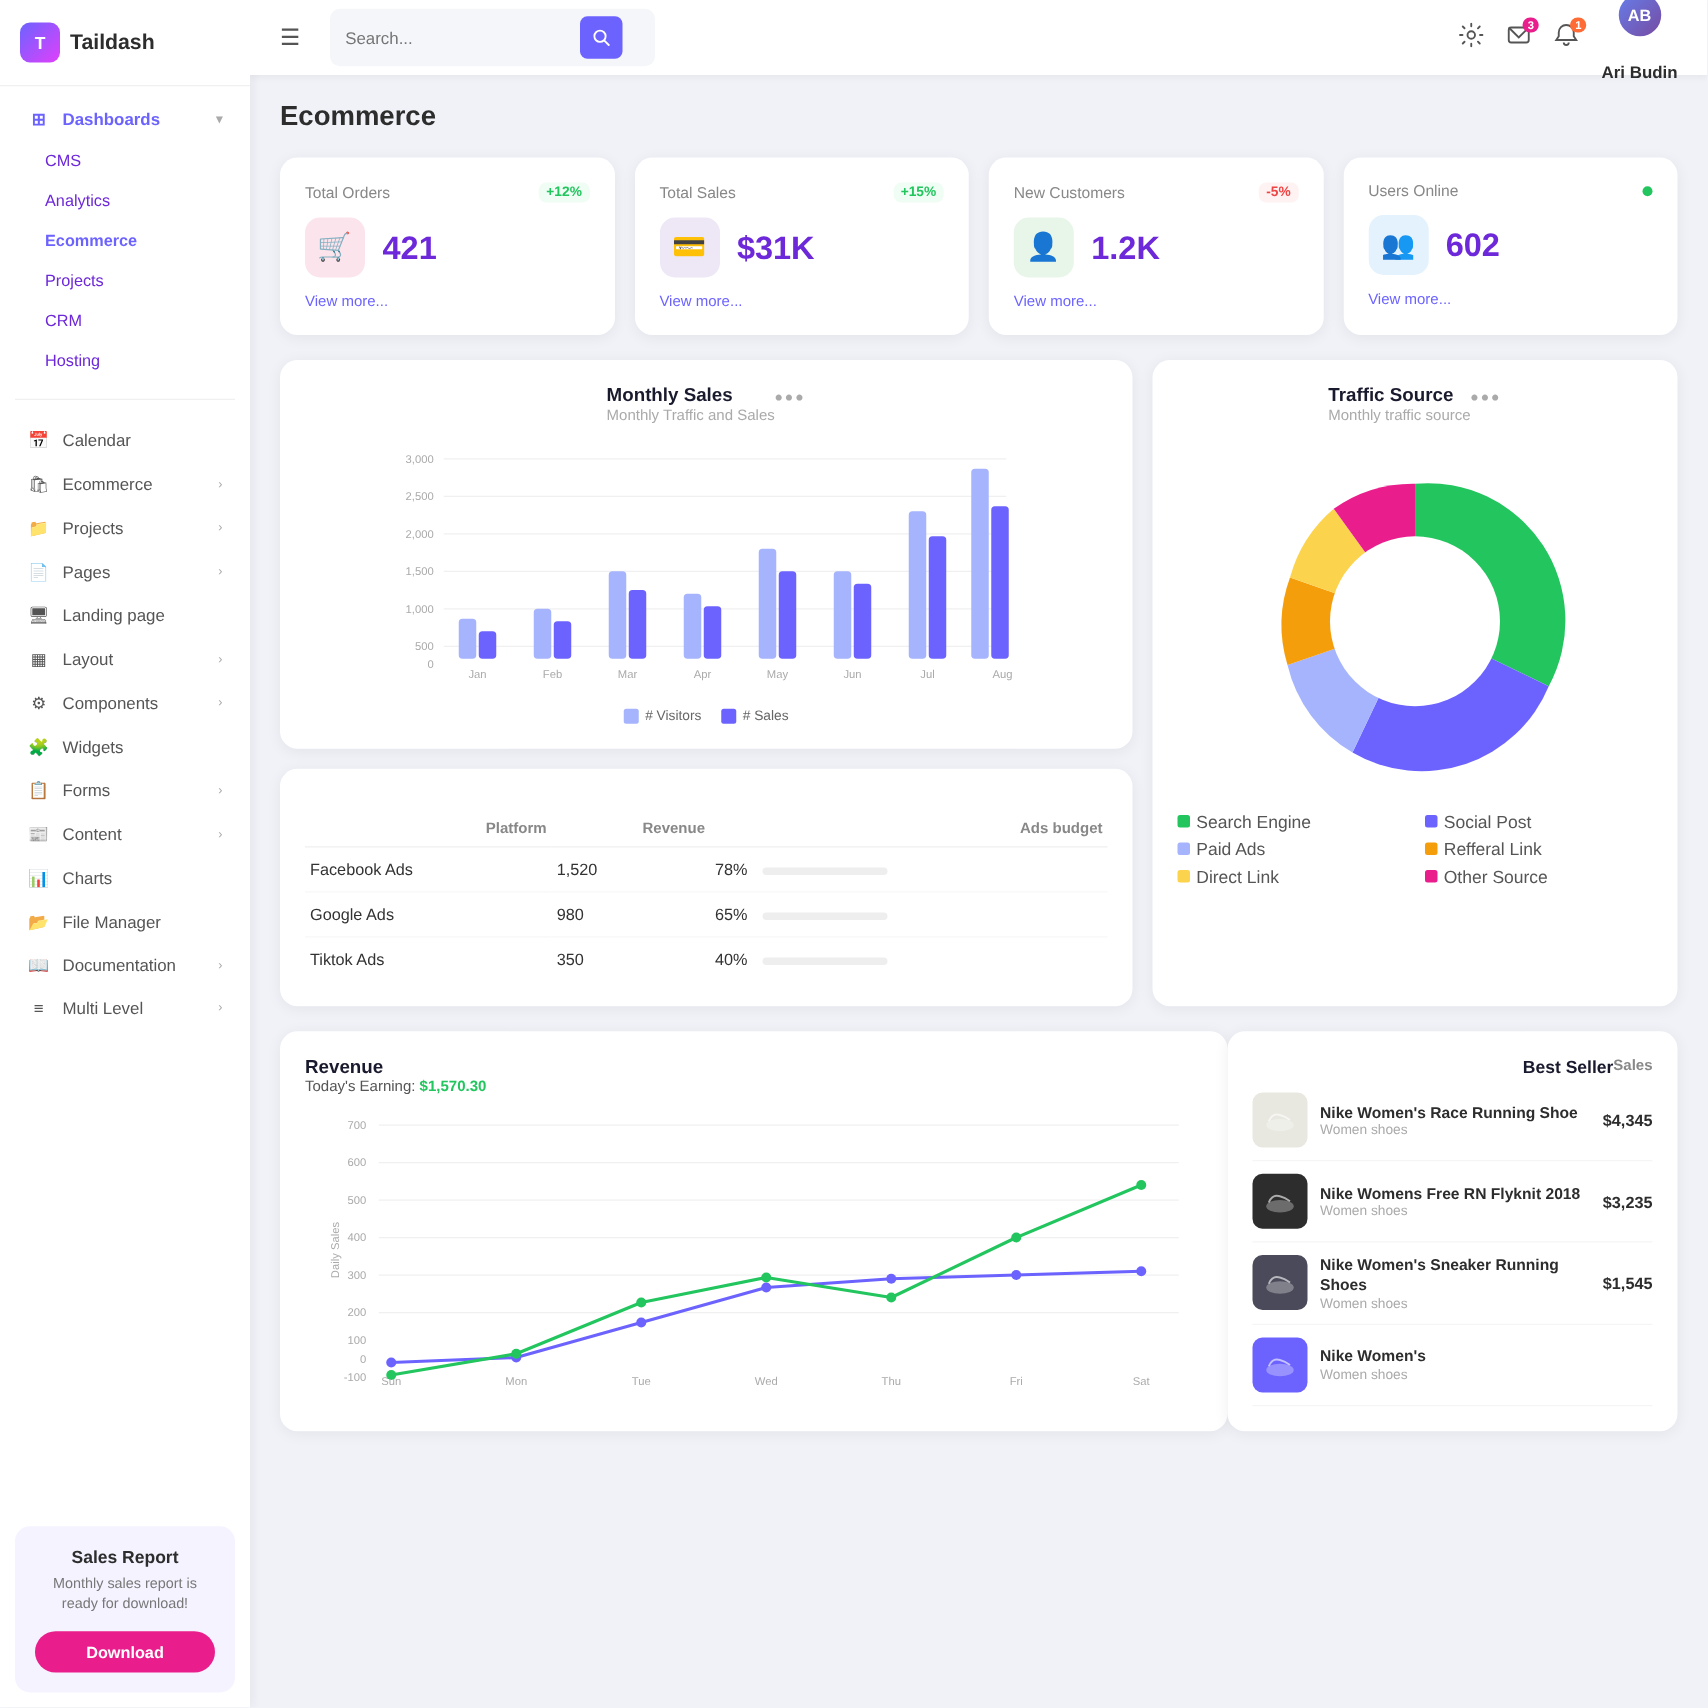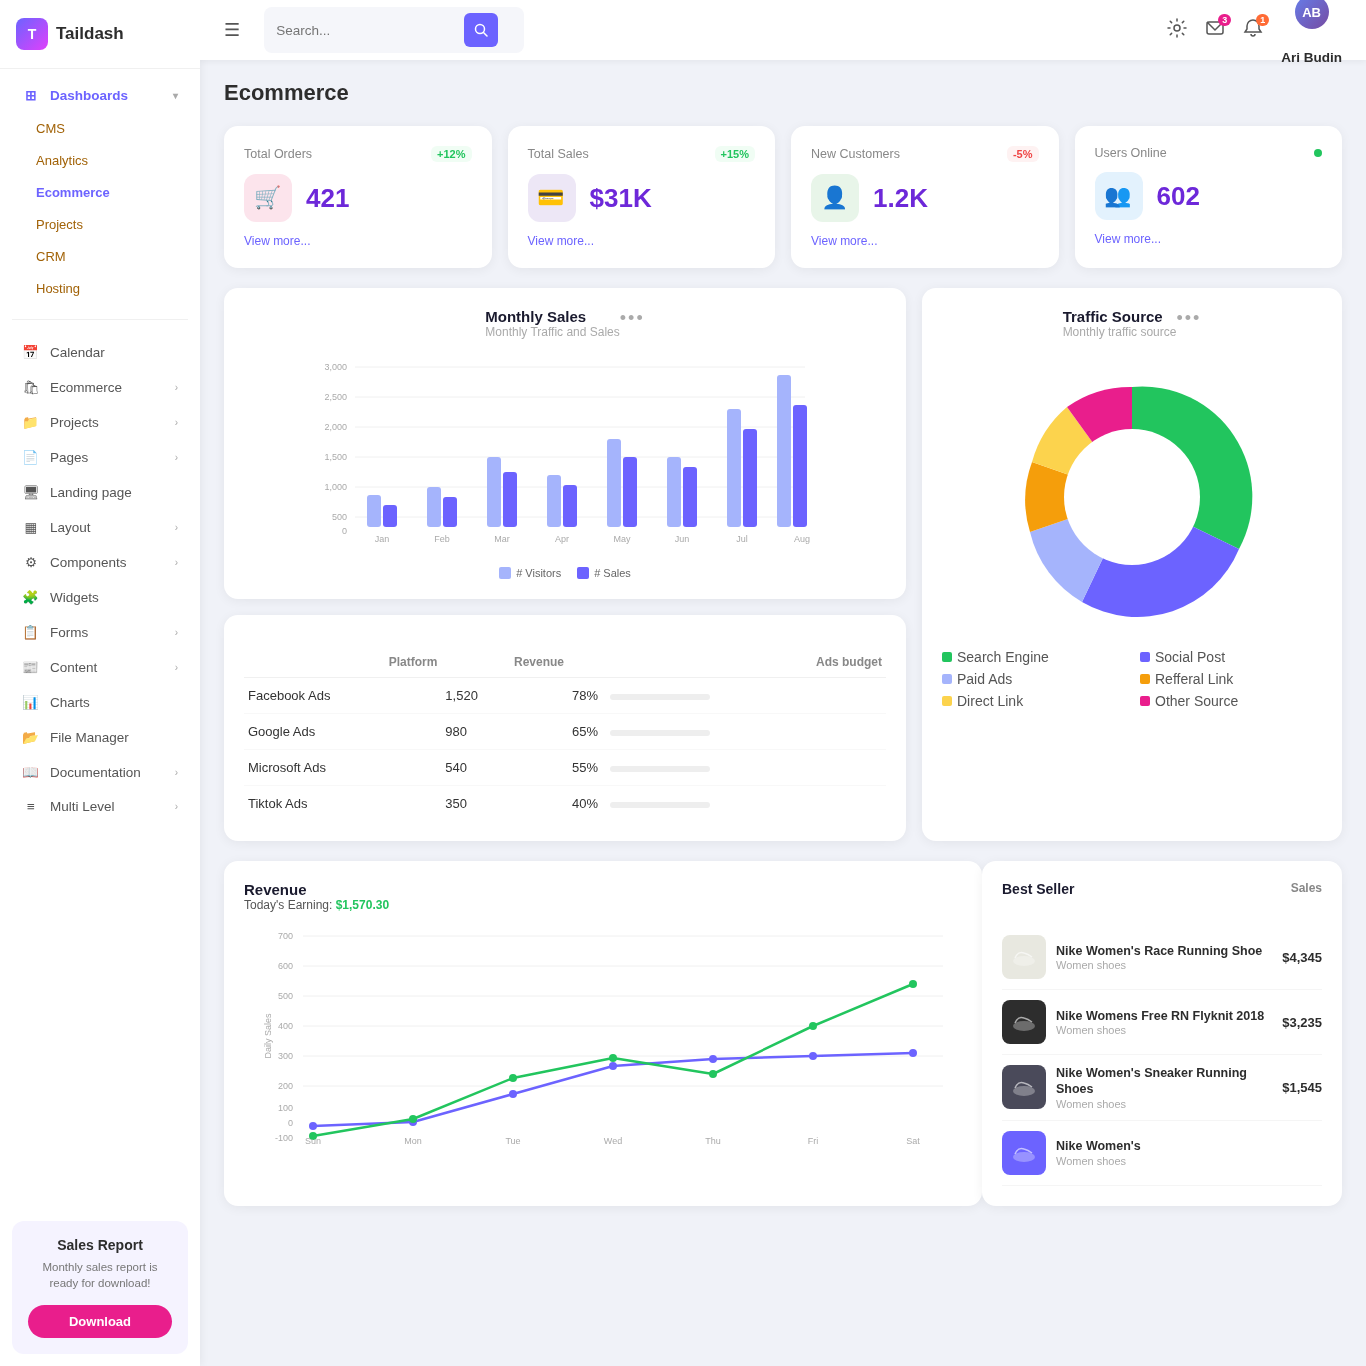--- a/index.html
+++ b/index.html
@@ -8,21 +8,21 @@
     
     .sidebar { width: 200px; background: #fff; height: 100%; display: flex; flex-direction: column; padding: 0; flex-shrink: 0; box-shadow: 2px 0 8px rgba(0,0,0,0.05); overflow-y: auto; }
     .sidebar-logo { display: flex; align-items: center; gap: 8px; padding: 18px 16px; border-bottom: 1px solid #f0f0f0; }
     .logo-icon { width: 32px; height: 32px; background: linear-gradient(135deg, #6c63ff, #e040fb); border-radius: 8px; display: flex; align-items: center; justify-content: center; color: #fff; font-size: 14px; font-weight: bold; }
     .logo-text { font-size: 17px; font-weight: 700; color: #2d2d2d; }
     .sidebar-section { padding: 8px 0; }
     .sidebar-item { display: flex; align-items: center; gap: 10px; padding: 9px 16px; cursor: pointer; color: #555; font-size: 13.5px; border-radius: 6px; margin: 1px 6px; transition: background 0.15s; }
     .sidebar-item.active { color: #6c63ff; font-weight: 600; }
     .sidebar-item .icon { width: 18px; display: flex; align-items: center; justify-content: center; color: inherit; }
     .sidebar-item .chevron { margin-left: auto; font-size: 10px; color: #aaa; }
-    .sidebar-item-sub { padding-left: 30px; font-size: 13px; color: #a16207; display: flex; align-items: center; padding-top: 8px; padding-bottom: 8px; cursor: pointer; margin: 1px 6px; border-radius: 6px; }
+    .sidebar-item-sub { padding-left: 30px; font-size: 13px; color: #6d28d9; display: flex; align-items: center; padding-top: 8px; padding-bottom: 8px; cursor: pointer; margin: 1px 6px; border-radius: 6px; }
     .divider { height: 1px; background: #f0f0f0; margin: 6px 12px; }
 
     
     .sales-report-card { margin: 12px; background: #f5f3ff; border-radius: 12px; padding: 16px; text-align: center; }
     .sales-report-title { font-size: 14px; font-weight: 700; color: #2d2d2d; margin-bottom: 6px; }
     .sales-report-desc { font-size: 11.5px; color: #777; margin-bottom: 14px; line-height: 1.4; }
     .download-btn { background: #e91e8c; color: #fff; border: none; border-radius: 20px; padding: 9px 24px; font-size: 13px; font-weight: 600; cursor: pointer; width: 100%; }
 
     
     .main { flex: 1; display: flex; flex-direction: column; overflow: hidden; }
@@ -99,21 +99,21 @@
 
     
     .revenue-card { background: #fff; border-radius: 14px; padding: 20px; box-shadow: 0 2px 12px rgba(0,0,0,0.06); }
     .revenue-title { font-size: 15px; font-weight: 700; color: #1a1a2e; }
     .revenue-subtitle { font-size: 12px; color: #555; margin-bottom: 14px; }
     .revenue-earning { color: #22c55e; font-weight: 700; }
     .line-chart-wrap { height: 200px; }
 
     
     .best-seller-card { background: #fff; border-radius: 14px; padding: 20px; box-shadow: 0 2px 12px rgba(0,0,0,0.06); }
-    .best-seller-header { display: flex; justify-content: space-between; margin-bottom: 28px; }
+    .best-seller-header { display: flex; justify-content: flex-end; margin-bottom: 3px; }
     .best-seller-title { font-size: 14px; font-weight: 700; color: #1a1a2e; }
     .best-seller-col { font-size: 12px; color: #888; font-weight: 600; }
     .product-item { display: flex; align-items: center; gap: 10px; padding: 10px 0; border-bottom: 1px solid #f5f5f5; }
     .product-thumb { width: 44px; height: 44px; border-radius: 8px; background: #f0f0f0; display: flex; align-items: center; justify-content: center; overflow: hidden; flex-shrink: 0; }
     .product-info { flex: 1; }
     .product-name { font-size: 12.5px; font-weight: 600; color: #2d2d2d; line-height: 1.3; }
     .product-category { font-size: 11px; color: #aaa; }
     .product-price { font-size: 13px; font-weight: 700; color: #2d2d2d; }
 
     
@@ -429,30 +429,20 @@
       <td>Google Ads</td>
       <td>980</td>
       <td>
         65%
         <span class="progress-bar">
           <span class="progress-fill" style="width:65%;background:#e91e8c;"></span>
         </span>
       </td>
     </tr>
                 <tr>
-      <td>Microsoft Ads</td>
-      <td>540</td>
-      <td>
-        55%
-        <span class="progress-bar">
-          <span class="progress-fill" style="width:55%;background:#f59e0b;"></span>
-        </span>
-      </td>
-    </tr>
-                <tr>
       <td>Tiktok Ads</td>
       <td>350</td>
       <td>
         40%
         <span class="progress-bar">
           <span class="progress-fill" style="width:40%;background:#1a1a2e;"></span>
         </span>
       </td>
     </tr>
               </tbody>

